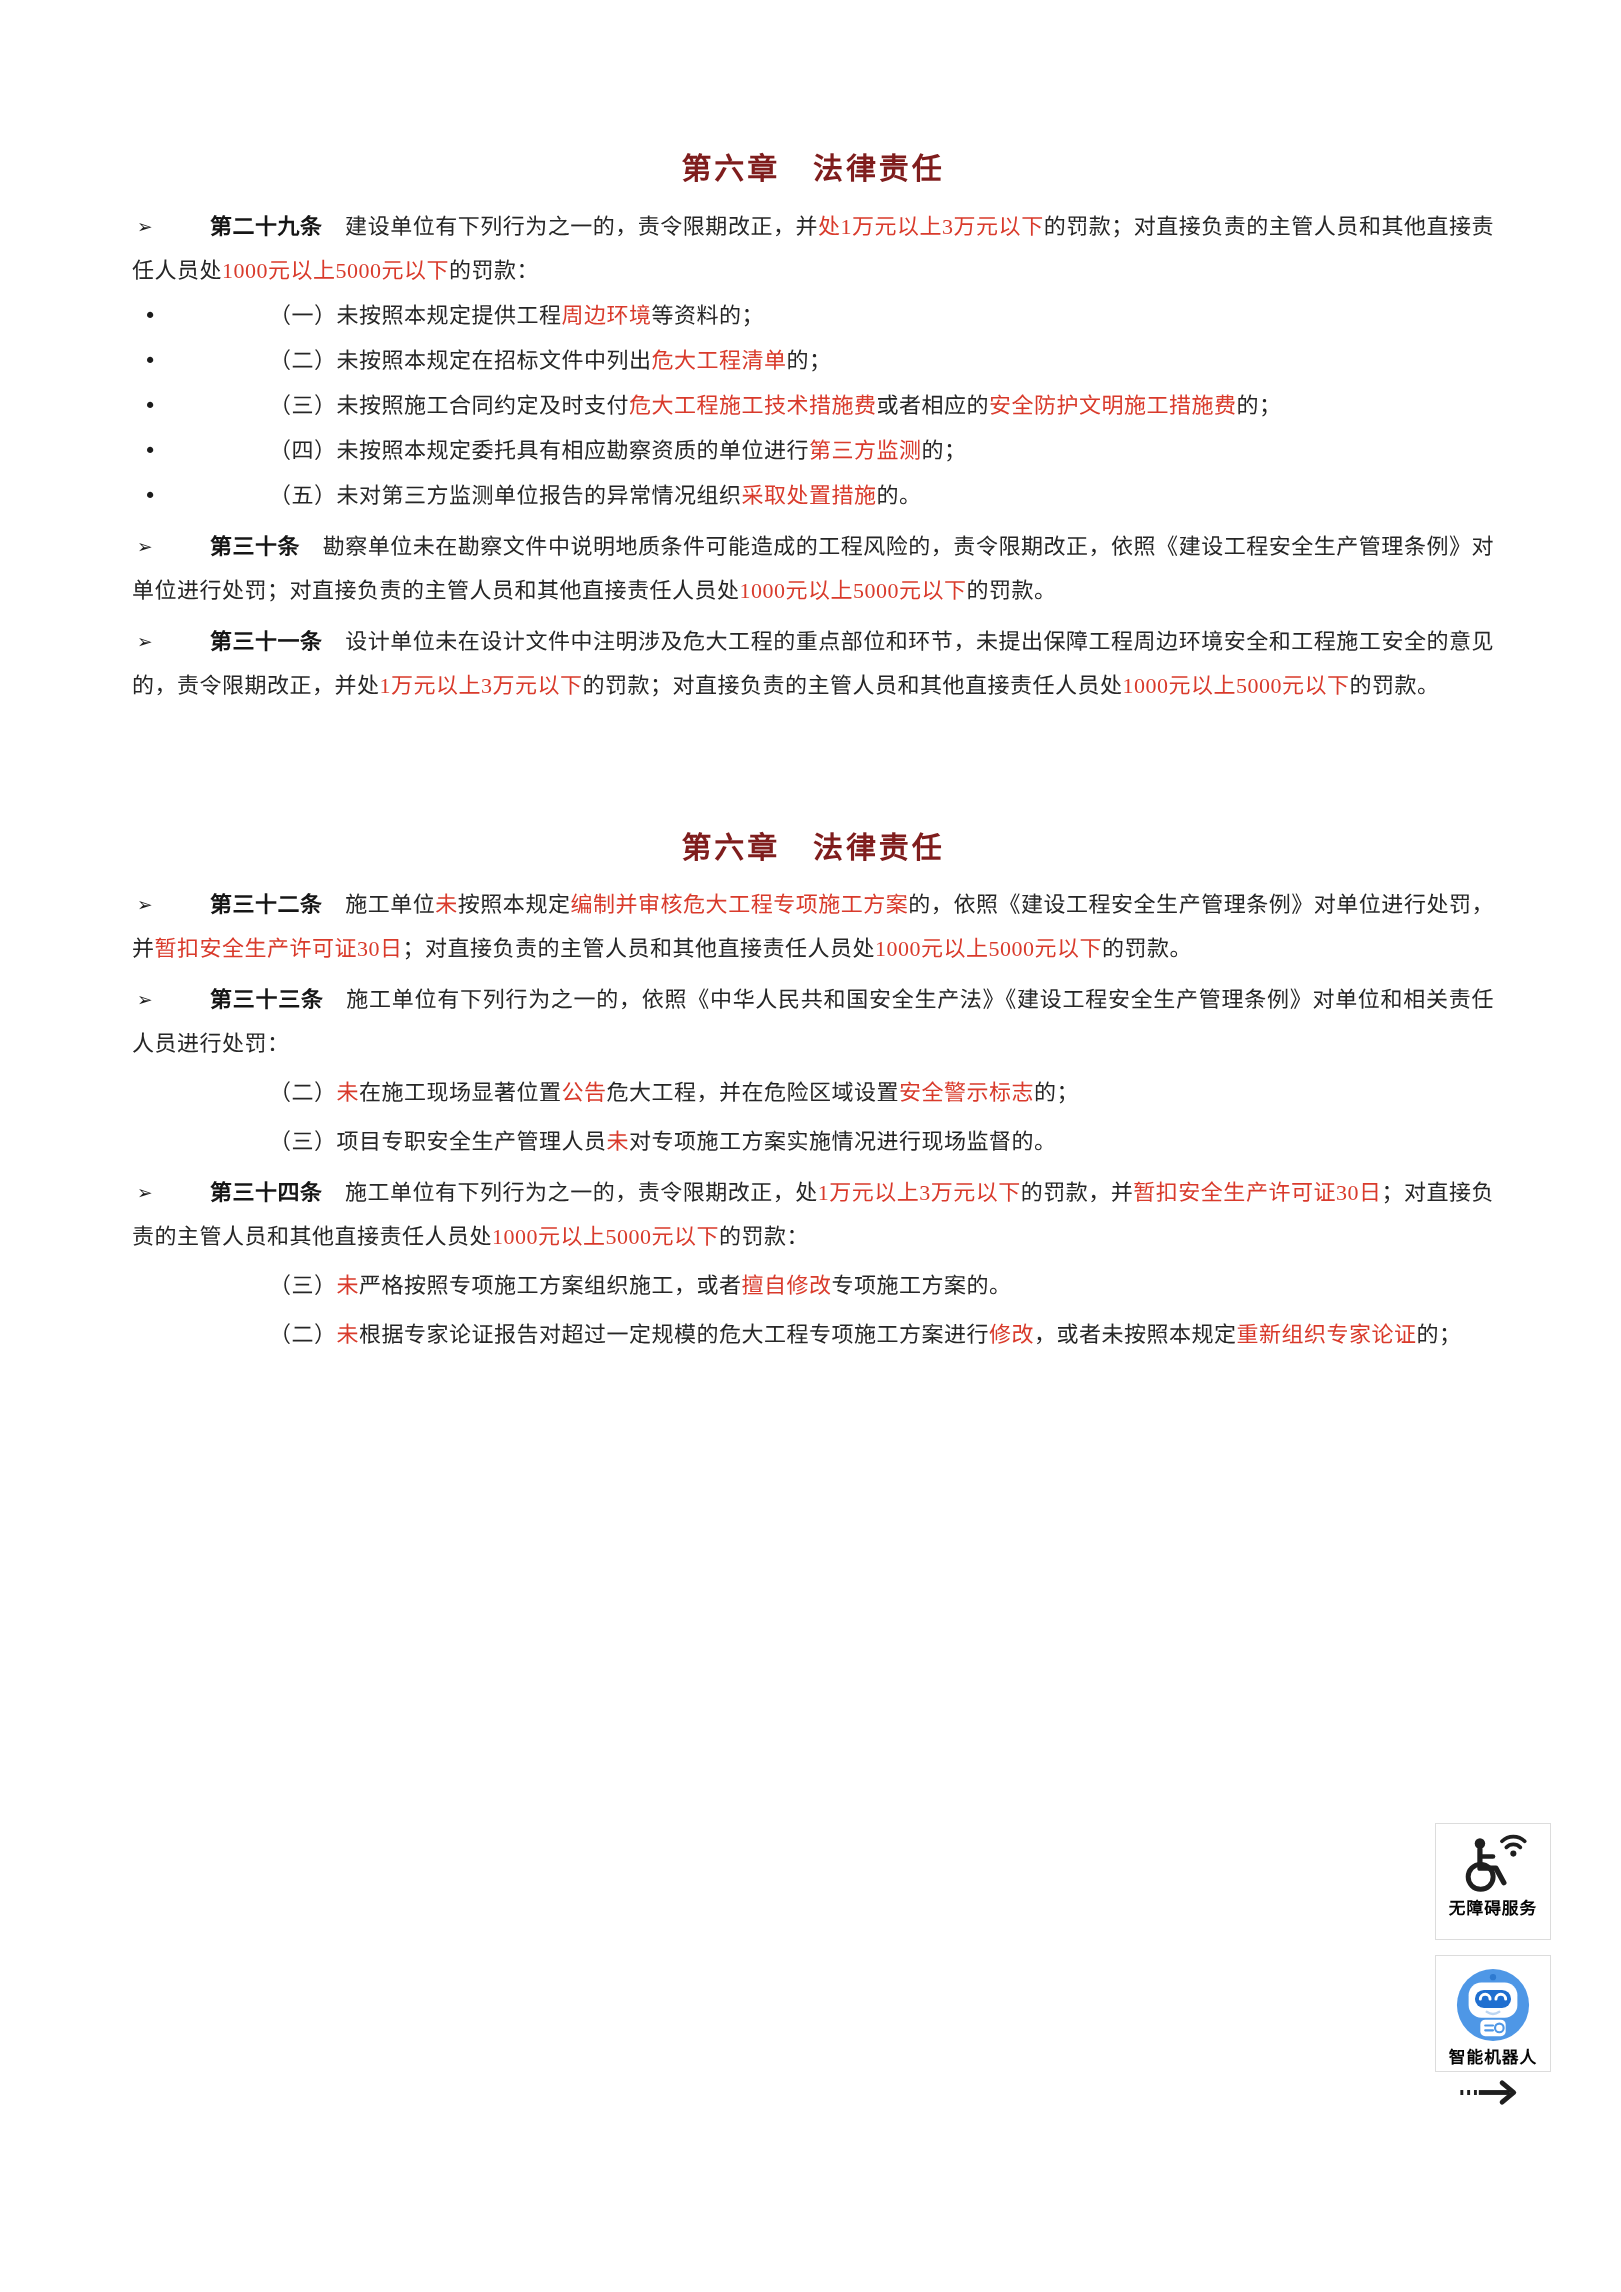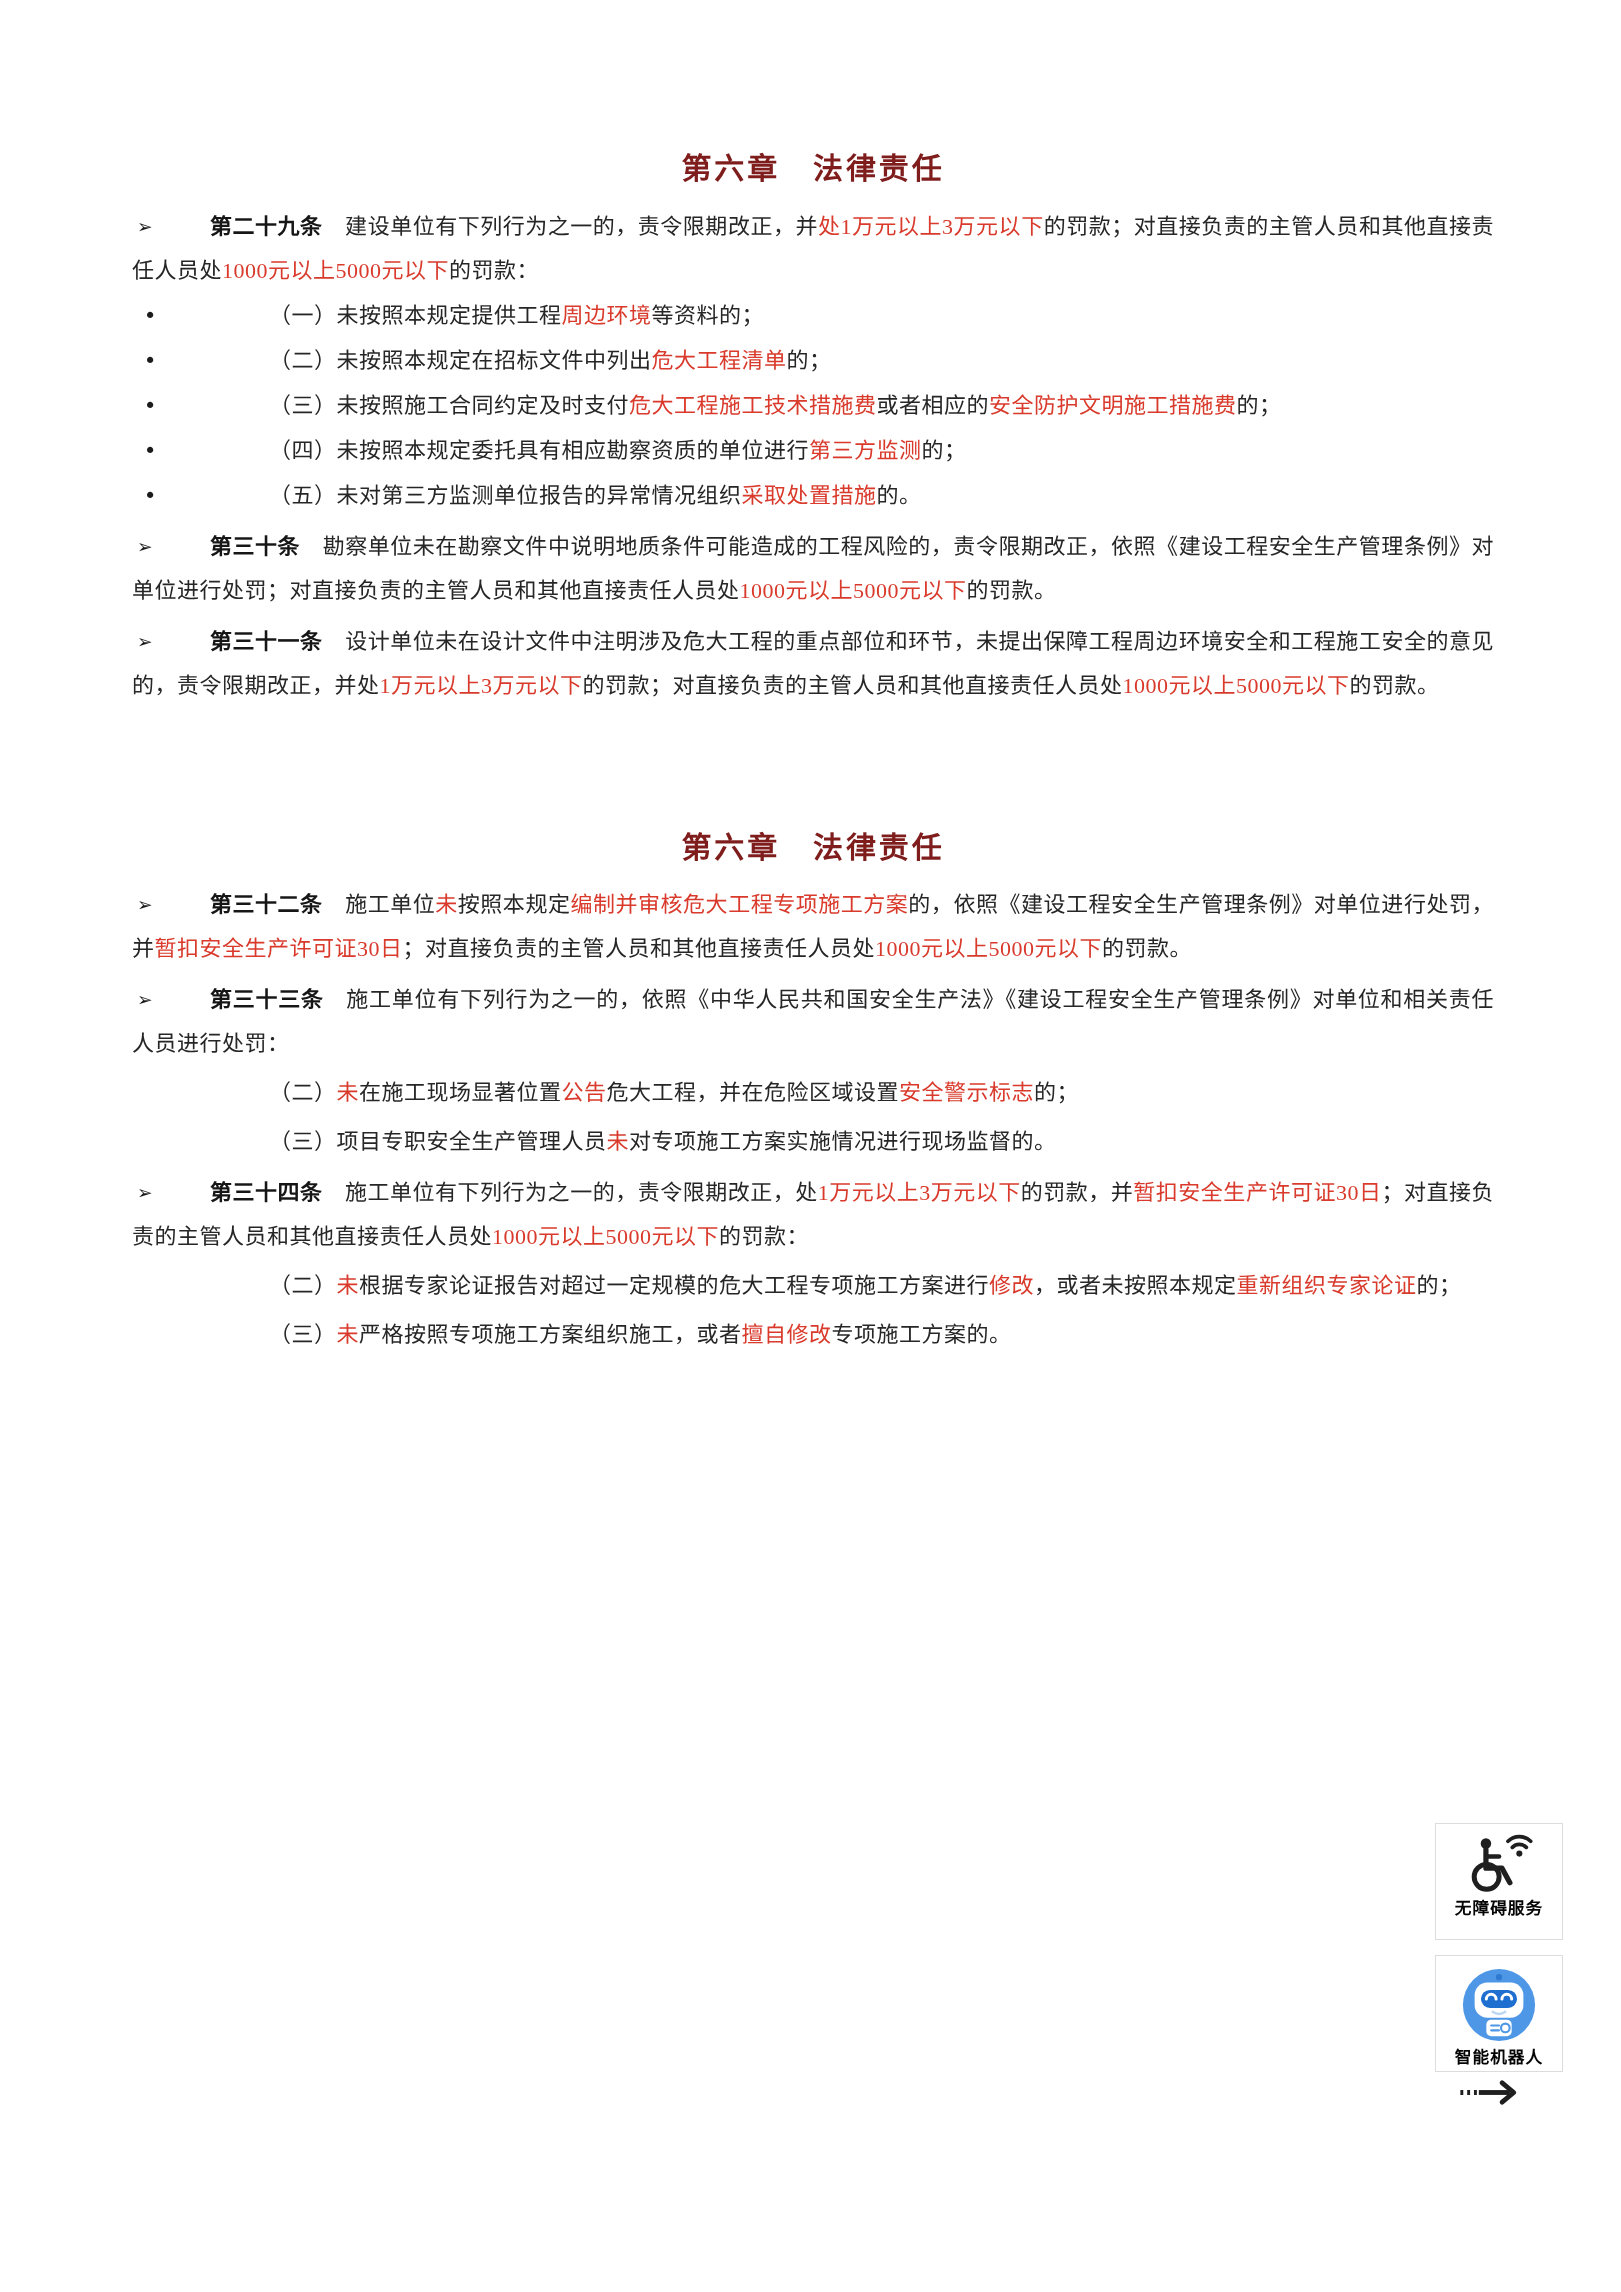--- a/index.html
+++ b/index.html
@@ -38,21 +38,21 @@
     font-family:"DejaVu Sans",sans-serif;color:#1b1b1b;
   }
   .marker-arrow{left:4.9px;font-size:18.6px;}
   .marker-dot{left:11.8px;font-size:21.6px;}
   .r-bold{font-weight:700;color:#161616;}
   .r-red{color:var(--red);}
   .title-gap{height:6.9px;}
 
   
   .widget-card{
-    position:absolute;width:128px;height:117px;background:#fff;
+    position:absolute;width:116px;height:117px;background:#fff;
     border:1px solid #dcdcdc;text-align:center;cursor:pointer;
   }
   #acc-card{left:1435px;top:1823px;}
   #robot-card{left:1435px;top:1955px;}
   .widget-icon{display:block;margin:9.8px auto 0 auto;}
   .widget-label{
     font-family:"Liberation Sans","DejaVu Sans",sans-serif;
     font-weight:700;font-size:16.7px;color:#050505;line-height:19.6px;margin-top:3.9px;
     letter-spacing:1px;
   }
@@ -77,22 +77,22 @@
       <p class="block article"><span class="marker marker-arrow">➢</span><span class="r-bold ">第三十一条</span><span class="">　设计单位未在设计文件中注明涉及危大工程的重点部位和环节，未提出保障工程周边环境安全和工程施工安全的意见的，责令限期改正，并处</span><span class="r-red">1万元以上3万元以下</span><span class="">的罚款；对直接负责的主管人员和其他直接责任人员处</span><span class="r-red">1000元以上5000元以下</span><span class="">的罚款。</span></p>
     </section>
     <section class="section">
       <h1 class="chapter-title">第六章　法律责任</h1>
       <div class="title-gap"></div>
       <p class="block article"><span class="marker marker-arrow">➢</span><span class="r-bold ">第三十二条</span><span class="">　施工单位</span><span class="r-red">未</span><span class="">按照本规定</span><span class="r-red">编制并审核危大工程专项施工方案</span><span class="">的，依照《建设工程安全生产管理条例》对单位进行处罚，并</span><span class="r-red">暂扣安全生产许可证30日</span><span class="">；对直接负责的主管人员和其他直接责任人员处</span><span class="r-red">1000元以上5000元以下</span><span class="">的罚款。</span></p>
       <p class="block article"><span class="marker marker-arrow">➢</span><span class="r-bold ">第三十三条</span><span class="">　施工单位有下列行为之一的，依照《中华人民共和国安全生产法》《建设工程安全生产管理条例》对单位和相关责任人员进行处罚：</span></p>
       <p class="block plain-item"><span class="">（二）</span><span class="r-red">未</span><span class="">在施工现场显著位置</span><span class="r-red">公告</span><span class="">危大工程，并在危险区域设置</span><span class="r-red">安全警示标志</span><span class="">的；</span></p>
       <p class="block plain-item"><span class="">（三）项目专职安全生产管理人员</span><span class="r-red">未</span><span class="">对专项施工方案实施情况进行现场监督的。</span></p>
       <p class="block article"><span class="marker marker-arrow">➢</span><span class="r-bold ">第三十四条</span><span class="">　施工单位有下列行为之一的，责令限期改正，处</span><span class="r-red">1万元以上3万元以下</span><span class="">的罚款，并</span><span class="r-red">暂扣安全生产许可证30日</span><span class="">；对直接负责的主管人员和其他直接责任人员处</span><span class="r-red">1000元以上5000元以下</span><span class="">的罚款：</span></p>
+      <p class="block plain-item"><span class="">（三）</span><span class="r-red">未</span><span class="">严格按照专项施工方案组织施工，或者</span><span class="r-red">擅自修改</span><span class="">专项施工方案的。</span></p>
       <p class="block plain-item"><span class="">（二）</span><span class="r-red">未</span><span class="">根据专家论证报告对超过一定规模的危大工程专项施工方案进行</span><span class="r-red">修改</span><span class="">，或者未按照本规定</span><span class="r-red">重新组织专家论证</span><span class="">的；</span></p>
-      <p class="block plain-item"><span class="">（三）</span><span class="r-red">未</span><span class="">严格按照专项施工方案组织施工，或者</span><span class="r-red">擅自修改</span><span class="">专项施工方案的。</span></p>
     </section>
   </main>
 
 <div class="widget-card" id="acc-card">
   <svg class="widget-icon" width="76" height="61" viewBox="0 0 52 42">
     <circle cx="17" cy="6.5" r="3.6" fill="#1f1f1f"></circle>
     <path d="M17 10.5 L17 23.5 L28 23.5 L33.5 33.5" stroke="#1f1f1f" stroke-width="3.6" fill="none" stroke-linecap="round" stroke-linejoin="round"></path>
     <path d="M17.5 15.5 L26 15.5" stroke="#1f1f1f" stroke-width="3.2" stroke-linecap="round"></path>
     <circle cx="17.5" cy="29.5" r="8.6" fill="none" stroke="#1f1f1f" stroke-width="3.4"></circle>
     <circle cx="40" cy="13.5" r="2.1" fill="#1f1f1f"></circle>

